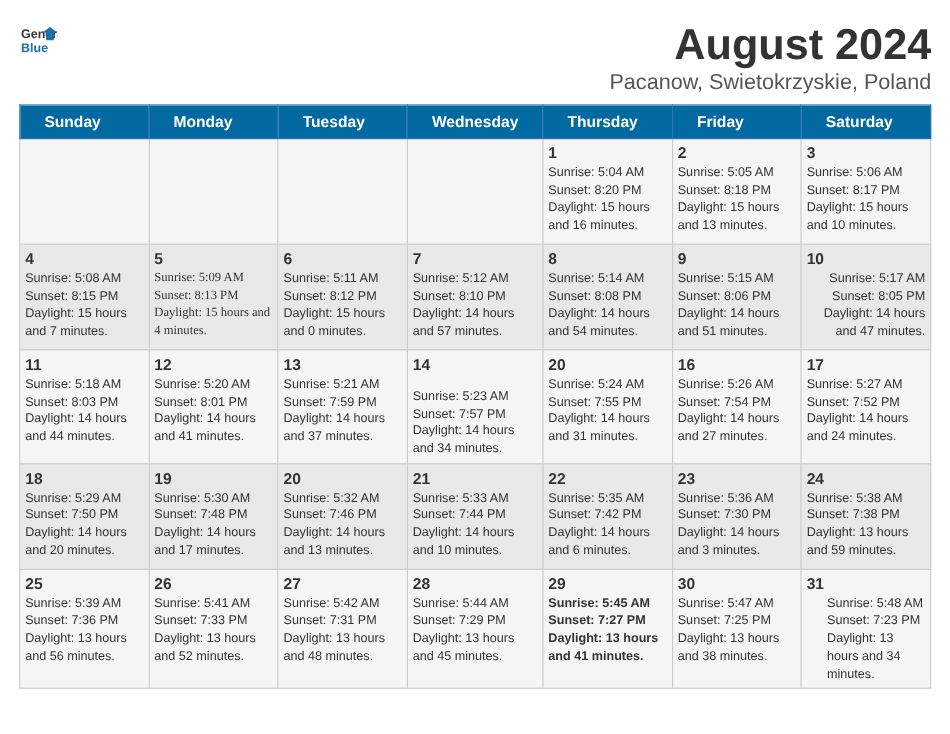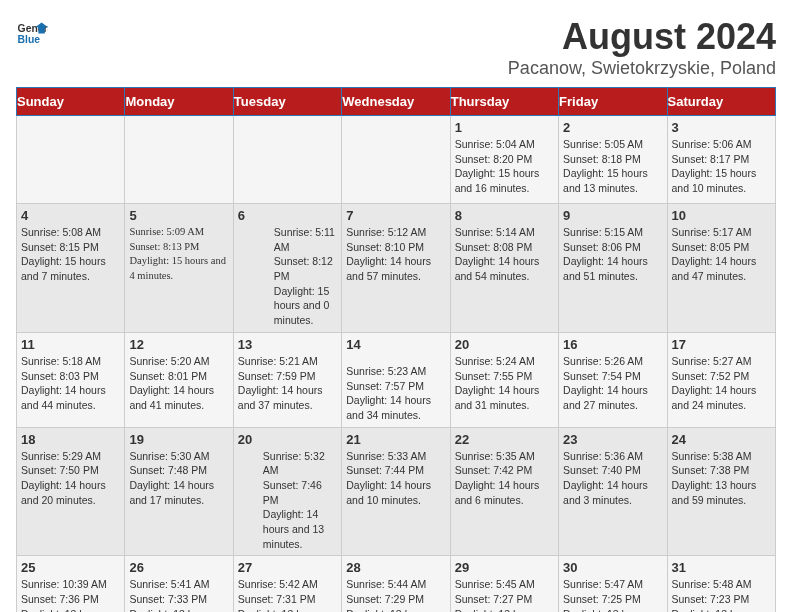--- a/index.html
+++ b/index.html
@@ -36,23 +36,23 @@
     .subtitle {
       font-size: 18px;
       color: #555;
     }
     .calendar {
       width: 100%;
       border-collapse: collapse;
       font-size: 11px;
     }
     .calendar thead tr th {
-      background-color: #b91c1c;
+      background-color: #0369a1;
       color: #fff;
-      padding: 6px 0;
+      padding: 6px 20px;
       text-align: left;
       font-size: 13px;
       font-weight: bold;
       border: 1px solid #2e75b6;
     }
     .calendar tbody tr td {
       border: 1px solid #ccc;
       vertical-align: top;
       padding: 4px;
       width: 108px;
@@ -143,21 +143,21 @@
 Daylight: 15 hours and 7 minutes.</div>
         </td>
         <td>
           <span class="day-num">5</span>
           <div class="cell-text" style="white-space: pre-line; font-family: Liberation Serif, serif;">Sunrise: 5:09 AM
 Sunset: 8:13 PM
 Daylight: 15 hours and 4 minutes.</div>
         </td>
         <td>
           <span class="day-num">6</span>
-          <div class="cell-text" style="white-space: pre-line; margin-left: 36px;">Sunrise: 5:11 AM
+          <div class="cell-text" style="white-space: pre-line;">Sunrise: 5:11 AM
 Sunset: 8:12 PM
 Daylight: 15 hours and 0 minutes.</div>
         </td>
         <td>
           <span class="day-num">7</span>
           <div class="cell-text" style="white-space: pre-line;">Sunrise: 5:12 AM
 Sunset: 8:10 PM
 Daylight: 14 hours and 57 minutes.</div>
         </td>
         <td>
@@ -167,21 +167,21 @@
 Daylight: 14 hours and 54 minutes.</div>
         </td>
         <td>
           <span class="day-num">9</span>
           <div class="cell-text" style="white-space: pre-line;">Sunrise: 5:15 AM
 Sunset: 8:06 PM
 Daylight: 14 hours and 51 minutes.</div>
         </td>
         <td>
           <span class="day-num">10</span>
-          <div class="cell-text" style="white-space: pre-line;">Sunrise: 5:17 AM
+          <div class="cell-text" style="white-space: pre-line; text-align: right;">Sunrise: 5:17 AM
 Sunset: 8:05 PM
 Daylight: 14 hours and 47 minutes.</div>
         </td>
       </tr>
       <tr>
         <td>
           <span class="day-num">11</span>
           <div class="cell-text" style="white-space: pre-line;">Sunrise: 5:18 AM
 Sunset: 8:03 PM
 Daylight: 14 hours and 44 minutes.</div>
@@ -231,53 +231,53 @@
 Daylight: 14 hours and 20 minutes.</div>
         </td>
         <td>
           <span class="day-num">19</span>
           <div class="cell-text" style="white-space: pre-line;">Sunrise: 5:30 AM
 Sunset: 7:48 PM
 Daylight: 14 hours and 17 minutes.</div>
         </td>
         <td>
           <span class="day-num">20</span>
-          <div class="cell-text" style="white-space: pre-line; margin-left: 25px;">Sunrise: 5:32 AM
+          <div class="cell-text" style="white-space: pre-line;">Sunrise: 5:32 AM
 Sunset: 7:46 PM
 Daylight: 14 hours and 13 minutes.</div>
         </td>
         <td>
           <span class="day-num">21</span>
           <div class="cell-text" style="white-space: pre-line;">Sunrise: 5:33 AM
 Sunset: 7:44 PM
 Daylight: 14 hours and 10 minutes.</div>
         </td>
         <td>
           <span class="day-num">22</span>
           <div class="cell-text" style="white-space: pre-line;">Sunrise: 5:35 AM
 Sunset: 7:42 PM
 Daylight: 14 hours and 6 minutes.</div>
         </td>
         <td>
           <span class="day-num">23</span>
           <div class="cell-text" style="white-space: pre-line;">Sunrise: 5:36 AM
-Sunset: 7:40 PM
+Sunset: 7:30 PM
 Daylight: 14 hours and 3 minutes.</div>
         </td>
         <td>
           <span class="day-num">24</span>
           <div class="cell-text" style="white-space: pre-line;">Sunrise: 5:38 AM
 Sunset: 7:38 PM
 Daylight: 13 hours and 59 minutes.</div>
         </td>
       </tr>
       <tr>
         <td>
           <span class="day-num">25</span>
-          <div class="cell-text" style="white-space: pre-line;">Sunrise: 10:39 AM
+          <div class="cell-text" style="white-space: pre-line;">Sunrise: 5:39 AM
 Sunset: 7:36 PM
 Daylight: 13 hours and 56 minutes.</div>
         </td>
         <td>
           <span class="day-num">26</span>
           <div class="cell-text" style="white-space: pre-line;">Sunrise: 5:41 AM
 Sunset: 7:33 PM
 Daylight: 13 hours and 52 minutes.</div>
         </td>
         <td>
@@ -287,31 +287,31 @@
 Daylight: 13 hours and 48 minutes.</div>
         </td>
         <td>
           <span class="day-num">28</span>
           <div class="cell-text" style="white-space: pre-line;">Sunrise: 5:44 AM
 Sunset: 7:29 PM
 Daylight: 13 hours and 45 minutes.</div>
         </td>
         <td>
           <span class="day-num">29</span>
-          <div class="cell-text" style="white-space: pre-line;">Sunrise: 5:45 AM
+          <div class="cell-text" style="white-space: pre-line; font-weight: bold;">Sunrise: 5:45 AM
 Sunset: 7:27 PM
 Daylight: 13 hours and 41 minutes.</div>
         </td>
         <td>
           <span class="day-num">30</span>
           <div class="cell-text" style="white-space: pre-line;">Sunrise: 5:47 AM
 Sunset: 7:25 PM
 Daylight: 13 hours and 38 minutes.</div>
         </td>
         <td>
           <span class="day-num">31</span>
-          <div class="cell-text" style="white-space: pre-line;">Sunrise: 5:48 AM
+          <div class="cell-text" style="white-space: pre-line; margin-left: 17px;">Sunrise: 5:48 AM
 Sunset: 7:23 PM
 Daylight: 13 hours and 34 minutes.</div>
         </td>
       </tr>
     </tbody>
 </table>
 
 </body></html>

